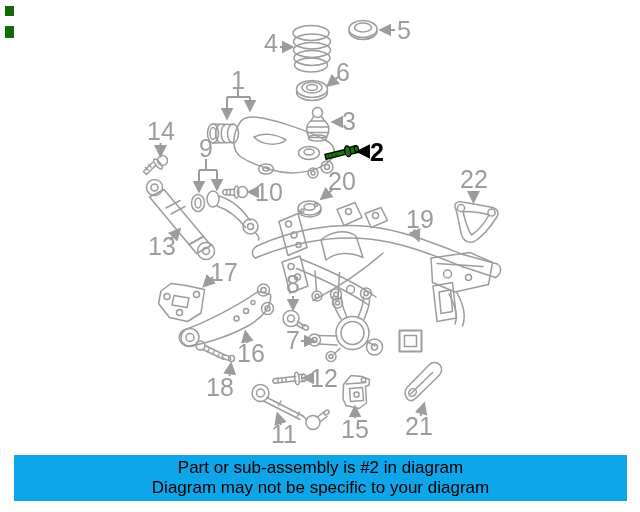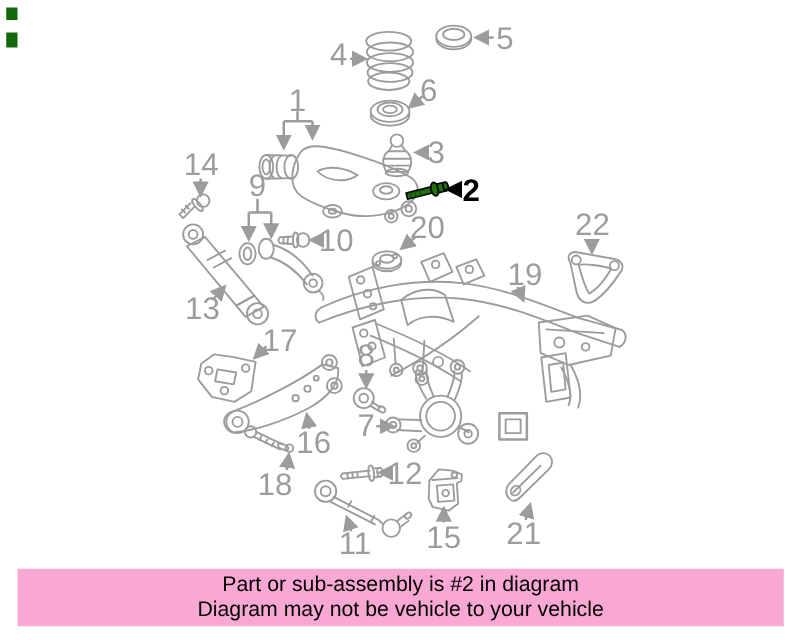--- a/index.html
+++ b/index.html
@@ -6,21 +6,21 @@
   #stage{position:relative;width:640px;height:512px;background:#ffffff;overflow:hidden;
          font-family:"Liberation Sans", sans-serif;}
   #diagram-svg{position:absolute;left:0;top:0;}
   .art{stroke:#9c9c9c;fill:none;stroke-width:1.5;stroke-linecap:round;stroke-linejoin:round;}
   .art2{stroke:#9c9c9c;fill:none;stroke-width:2;stroke-linecap:round;stroke-linejoin:round;}
   .callout{font-family:"Liberation Sans", sans-serif;font-size:25px;fill:#9c9c9c;text-anchor:middle;}
   .callout-hl{font-family:"Liberation Sans", sans-serif;font-size:25px;font-weight:600;fill:#000000;text-anchor:middle;}
   .arrow{stroke:#9c9c9c;fill:none;stroke-width:2;}
   .arrow-hl{stroke:#000000;fill:none;stroke-width:2.2;}
   .hl-part{stroke:#000000;fill:#1d720c;stroke-width:1.3;stroke-linejoin:round;}
-  #banner{position:absolute;left:14px;top:455px;width:613px;height:46px;background:#f9a8d4;
+  #banner{position:absolute;left:14px;top:455px;width:613px;height:46px;background:#0ea5e9;
           color:#000000;text-align:center;font-size:17px;line-height:20px;padding-top:3px;
           box-sizing:border-box;}
   .corner-mark{position:absolute;background:#15680a;}
   #mark1{left:5px;top:6px;width:9px;height:10px;}
   #mark2{left:5px;top:26px;width:9px;height:12px;}
 </style>
 </head>
 <body>
 
 <div id="stage">
@@ -315,16 +315,16 @@
     <text class="callout" x="224" y="281">17</text>
     <text class="callout" x="220" y="396">18</text>
     <text class="callout" x="420" y="228">19</text>
     <text class="callout" x="342" y="190">20</text>
     <text class="callout" x="419" y="435">21</text>
     <text class="callout" x="474" y="188">22</text>
   </svg>
 
   <div id="banner">
     <div>Part or sub-assembly is #2 in diagram</div>
-    <div>Diagram may not be vehicle to your vehicle</div>
+    <div>Diagram may not be specific to your diagram</div>
   </div>
 
 </div>
 
 </body></html>

